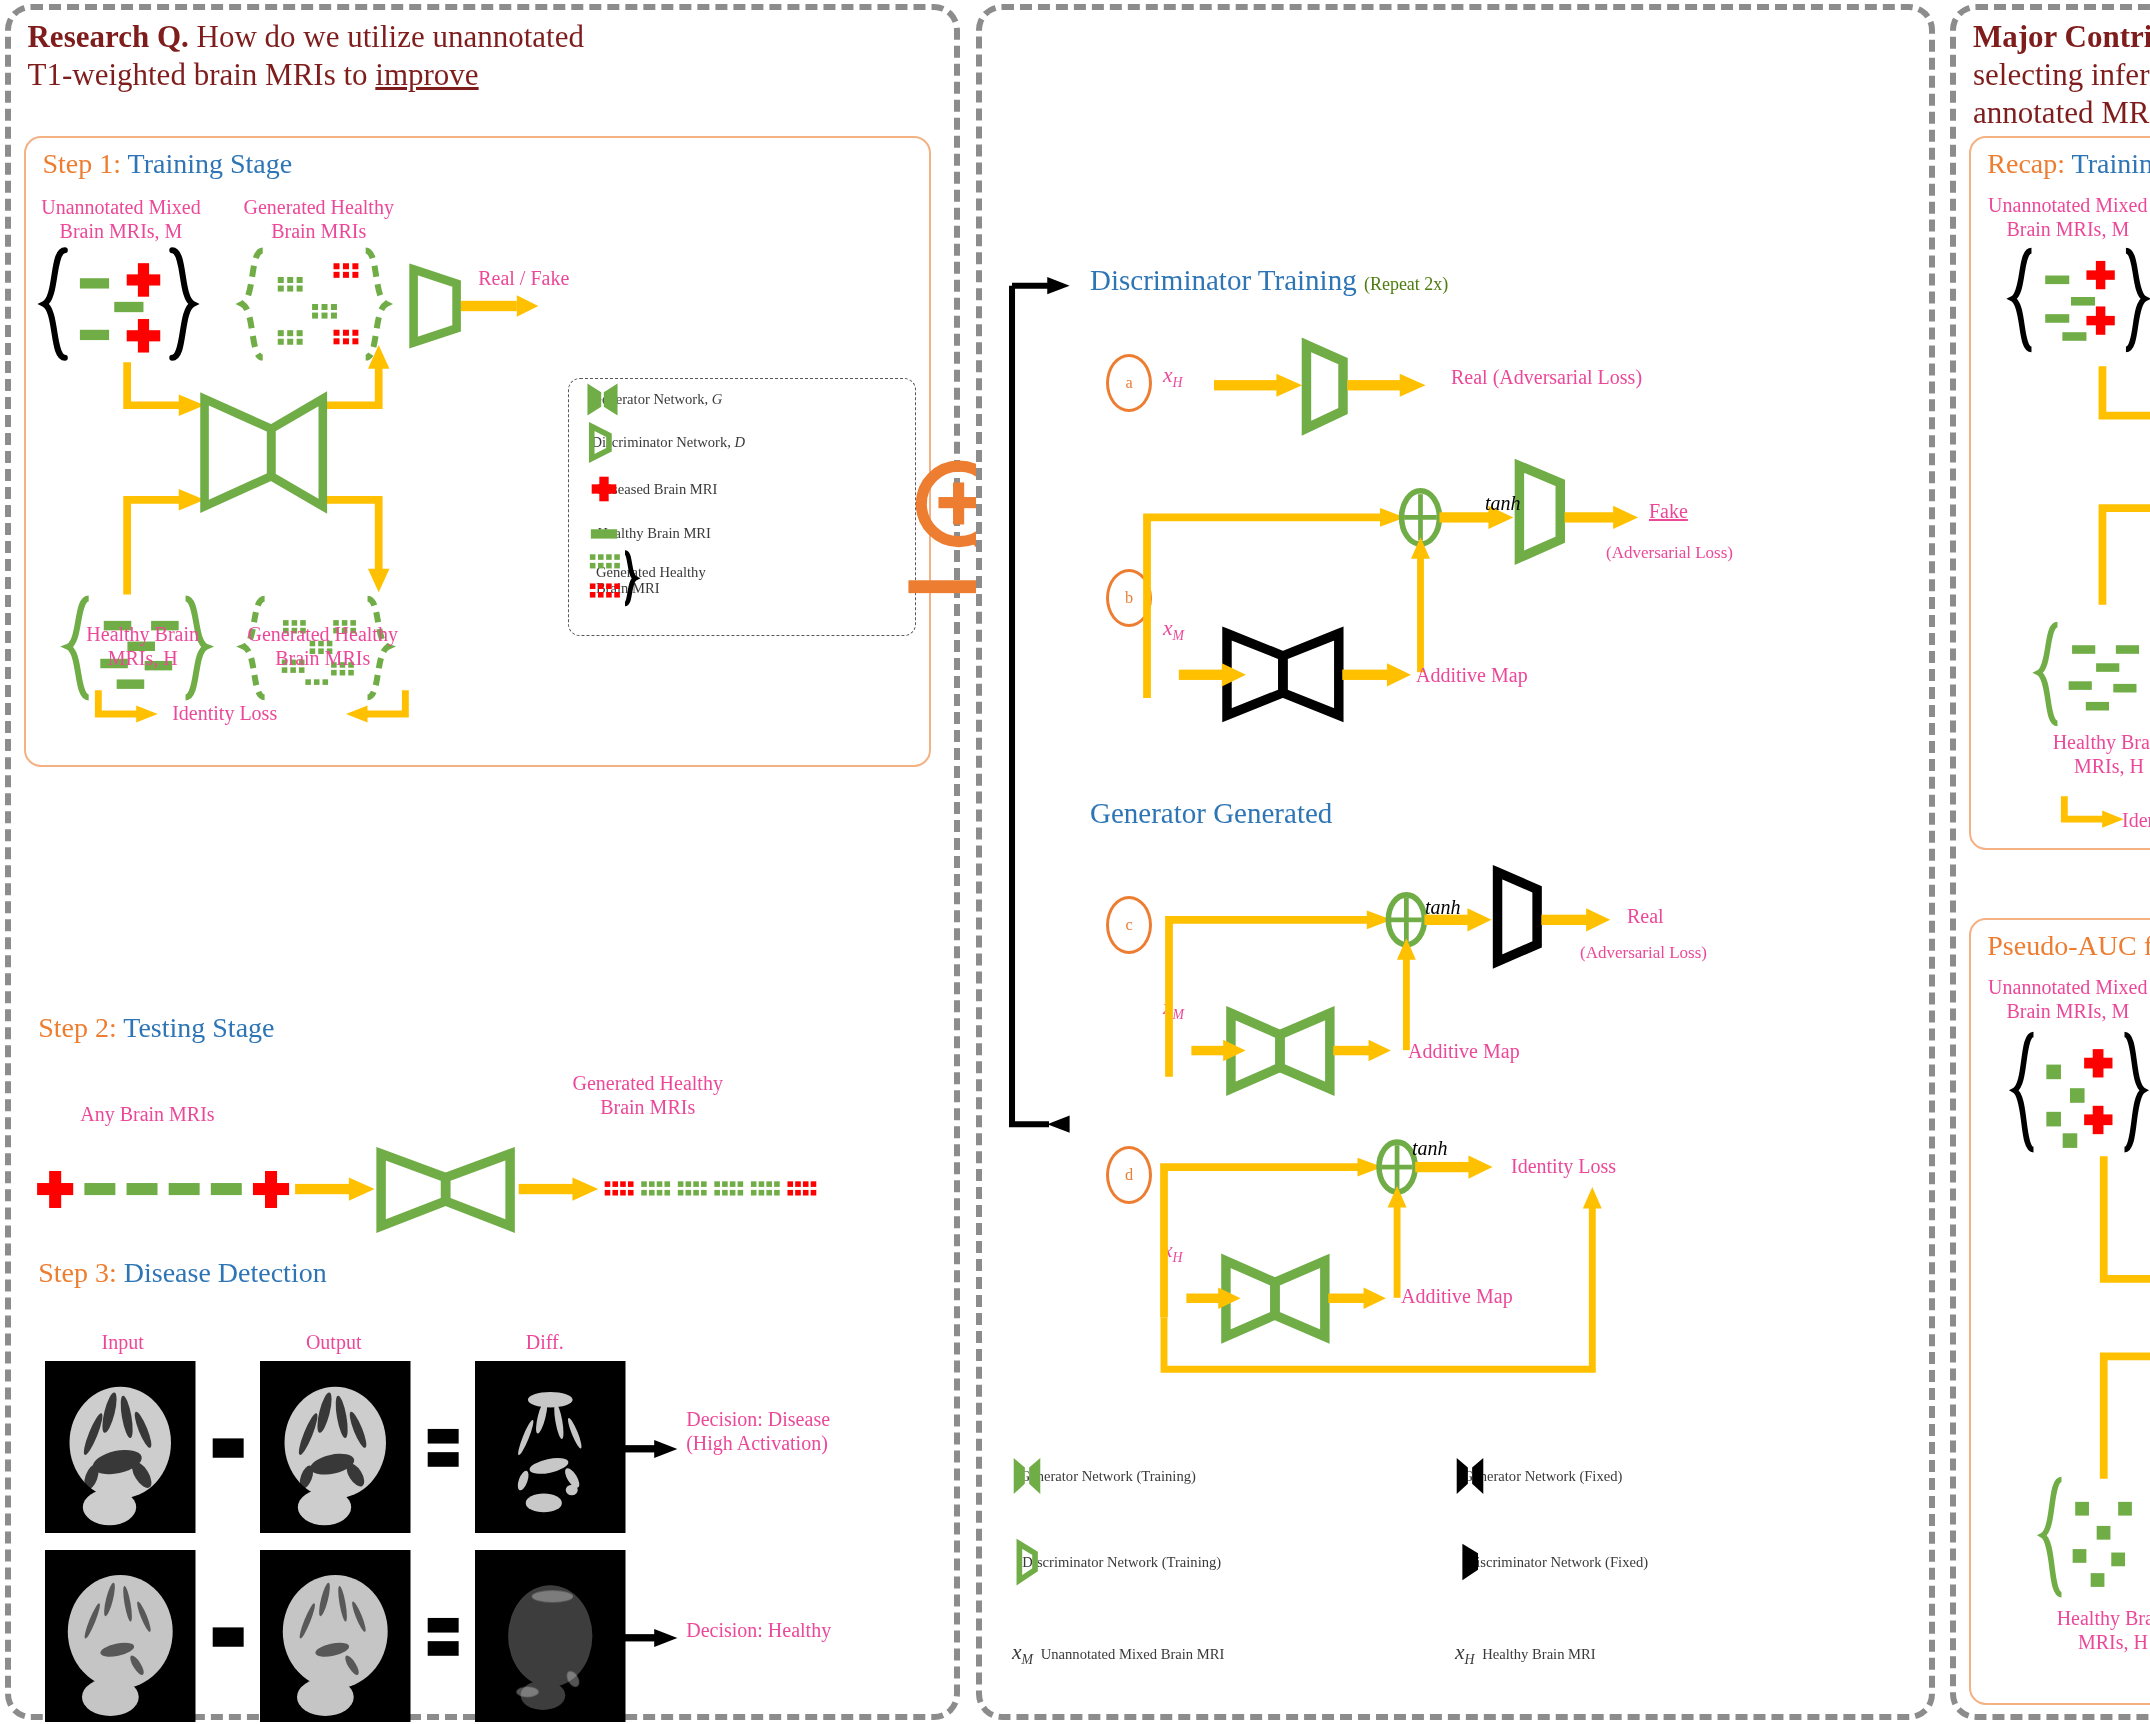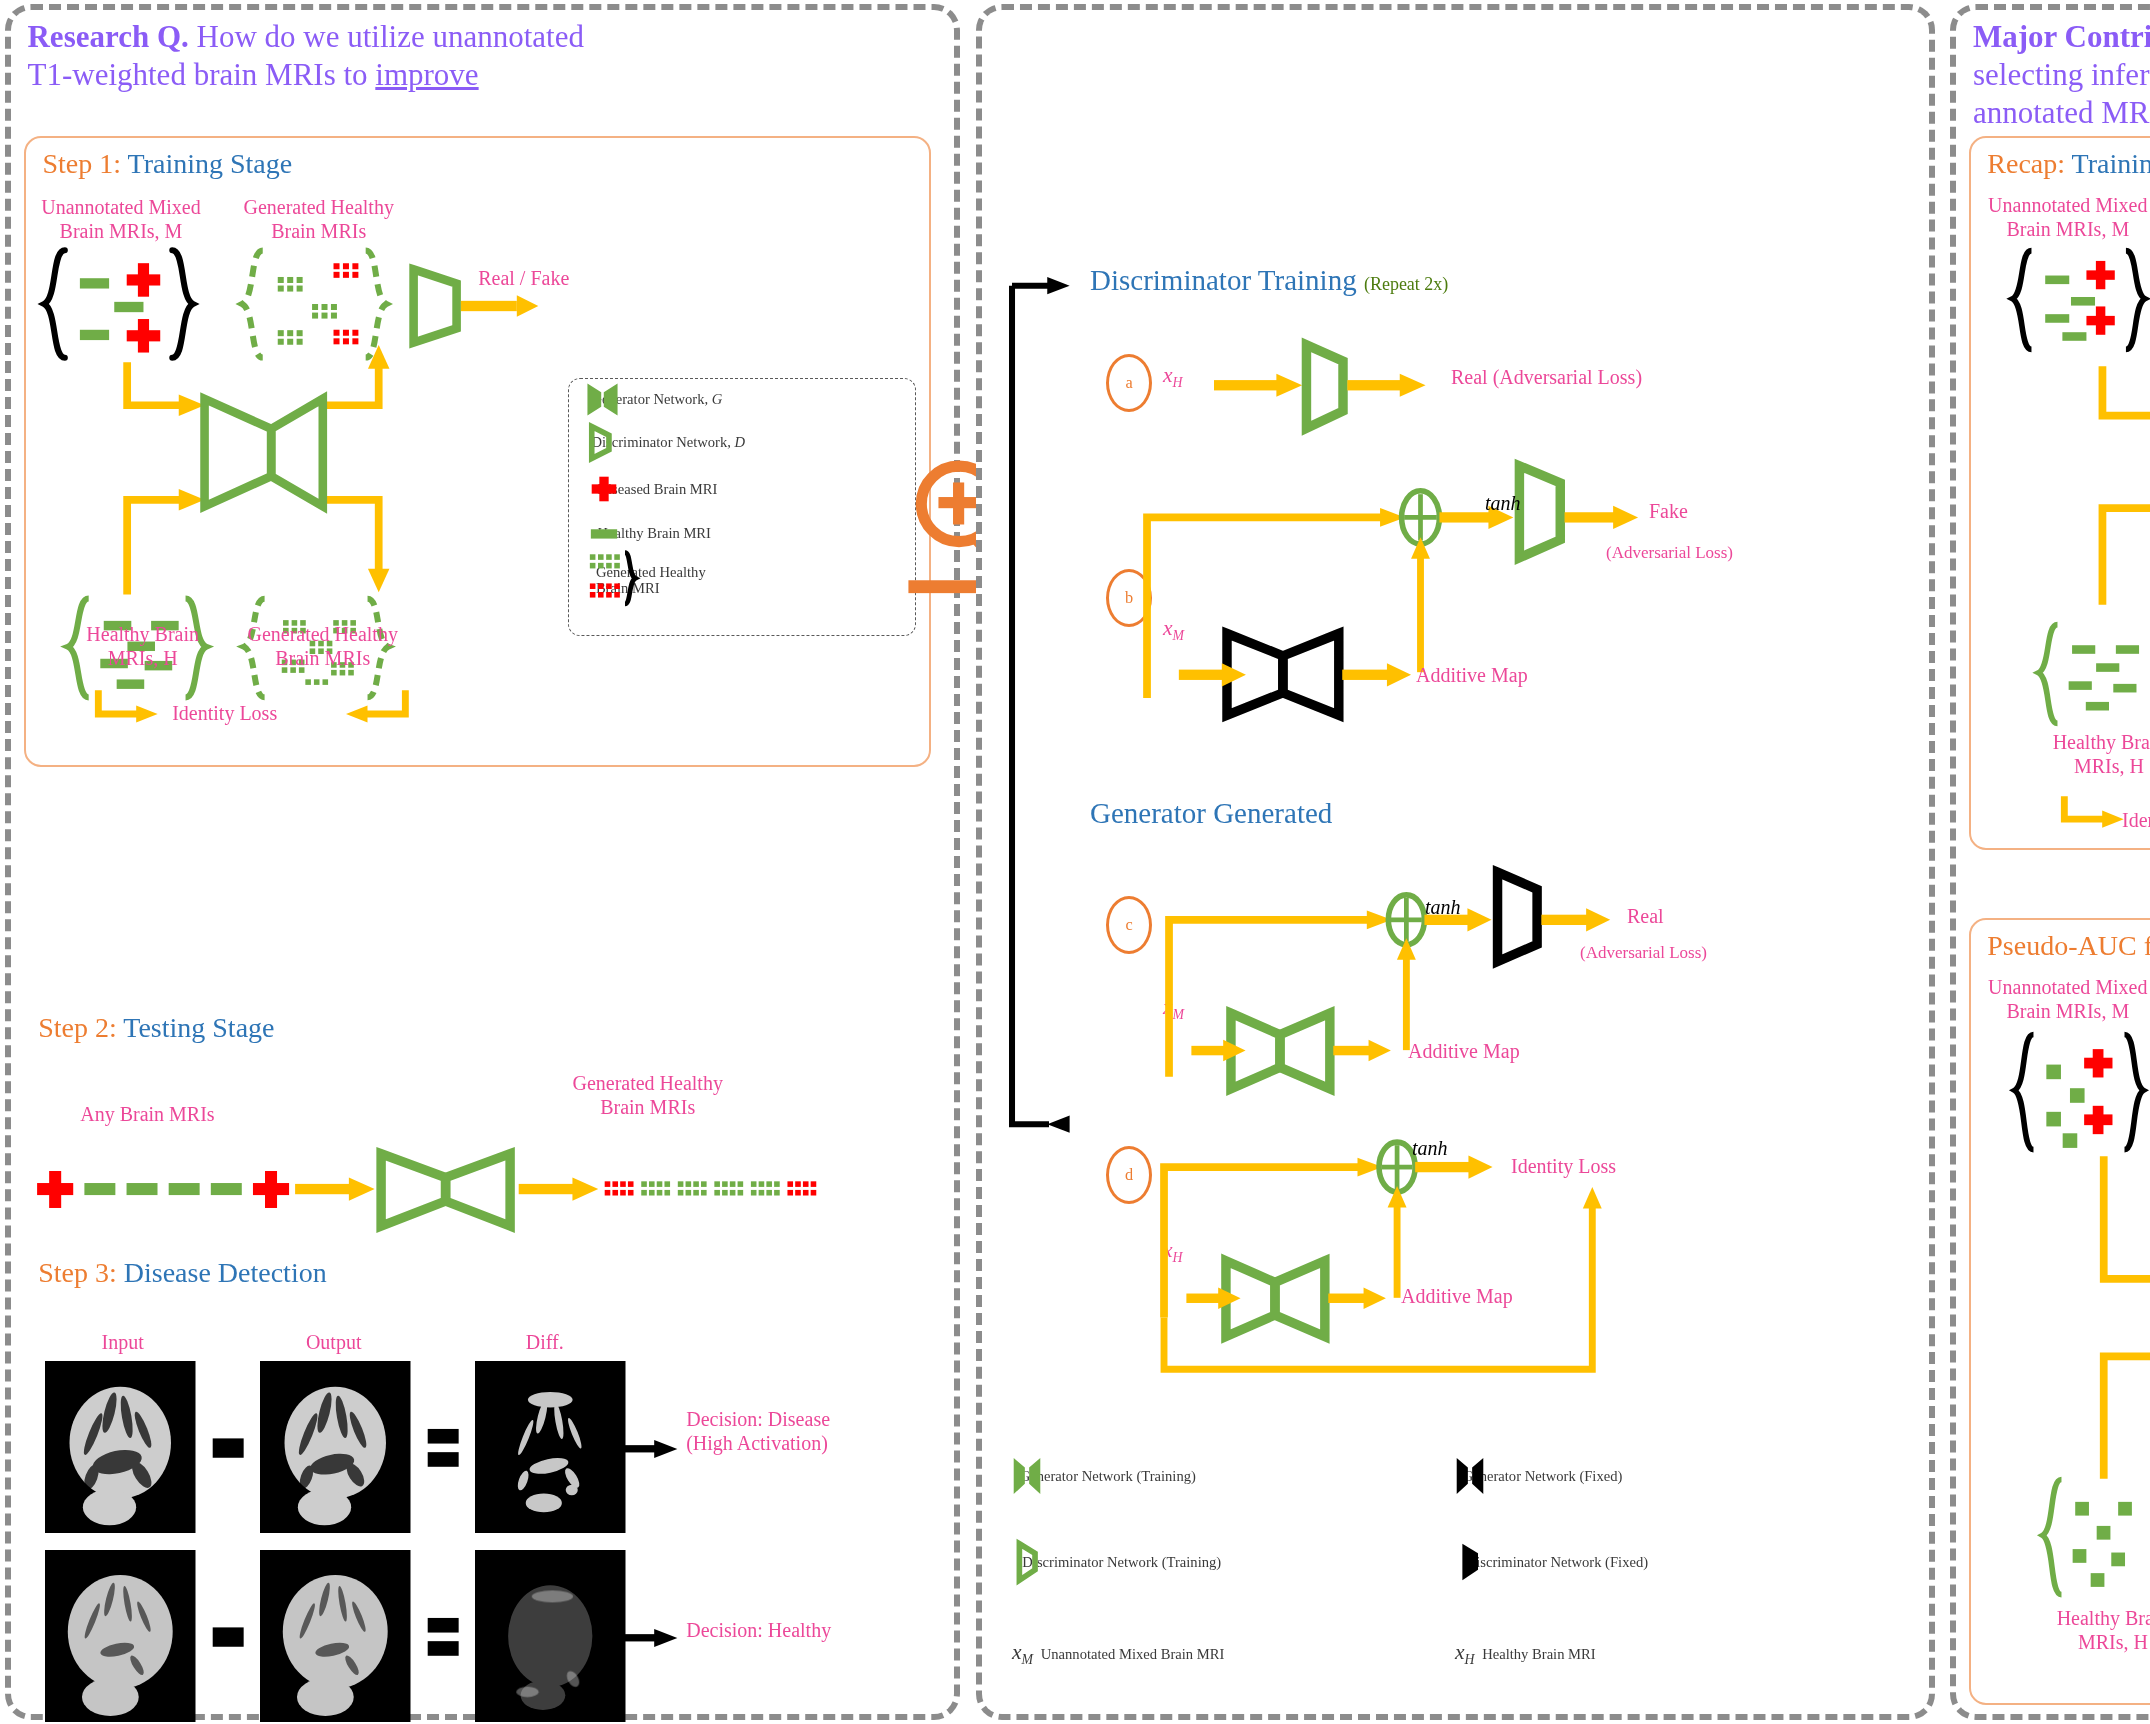--- a/index.html
+++ b/index.html
@@ -2,21 +2,21 @@
 <html style="font-size:6.9px"><head>
 <meta charset="utf-8">
 <style>
   html,body{margin:0;padding:0;background:#fff;}
   body{width:2918px;height:1725px;position:relative;font-family:"Liberation Serif",serif;}
   .panel{position:absolute;background:#fff;border:6px dashed #8c8c8c;border-radius:26px;box-sizing:border-box;}
   #panel-left{left:5.2px;top:4.3px;width:955px;height:1716px;}
   #panel-mid{left:976px;top:4.3px;width:959px;height:1716px;}
   #panel-right{left:1950px;top:4.3px;width:962px;height:1716px;}
 
-  .hdr{position:absolute;color:#8b5cf6;font-weight:bold;line-height:1.22;font-size:31px;font-family:Liberation Serif, serif;}
+  .hdr{position:absolute;color:#7f1d1d;font-weight:bold;line-height:1.22;font-size:31px;font-family:Liberation Serif, serif;}
   .hdr .lead{font-weight:bold;}
   .hdr .rest{font-weight:normal;}
 
   .subbox{position:absolute;border:2.2px solid #f4b183;border-radius:17px;box-sizing:border-box;}
 
   .ttl{position:absolute;font-size:28px;white-space:nowrap;}
   .ttl .o{color:#ed7d31;}
   .ttl .b{color:#2e75b6;}
 
   .lbl{position:absolute;font-size:20px;color:#ec4899;text-align:center;line-height:1.18;white-space:nowrap;}
@@ -556,21 +556,21 @@
     <g fill="#ffc000">
         <rect x="468" y="494" width="110" height="24"></rect>
         <polygon points="572,479 628,506 572,533"></polygon>
       </g>
     <g stroke="#ffc000" stroke-width="16" fill="none">
         <path d="M650,500 L650,230"></path>
       </g>
     <polygon points="628,236 650,186 672,236" fill="#ffc000"></polygon>
   </svg>
   <div class="tanh" style="left:503px;top:482px;">tanh</div>
-  <div class="lbl" style="left:667px;top:490px;text-align:left;">Fake</div>
+  <div class="lbl" style="left:667px;top:490px;text-align:left;text-decoration:underline;">Fake</div>
   <div class="lbl sm" style="left:624px;top:533px;text-align:left;">(Adversarial Loss)</div>
   <div class="lbl" style="left:434px;top:654px;">Additive Map</div>
 
   <div class="ttl" style="left:108px;top:787px;font-size:29px;">
     <span class="b">Generator Generated</span>
   </div>
 
   <div class="circ" style="left:124px;top:886px;width:40px;height:52px;">c</div>
   <div class="lbl" style="left:181px;top:985px;font-size:21.5px;"><i>x<sub style="font-size:13.8px;">M</sub></i></div>
   <svg style="left:181px;top:856px;" width="602" height="241" viewBox="0 0 1400 560">

